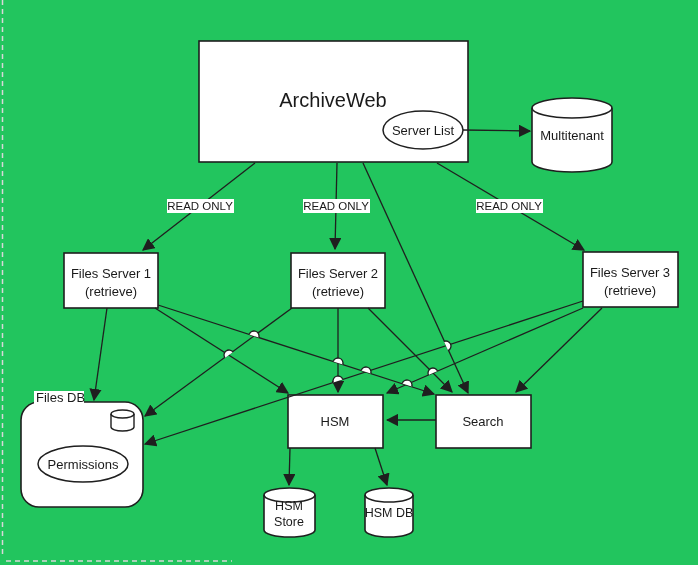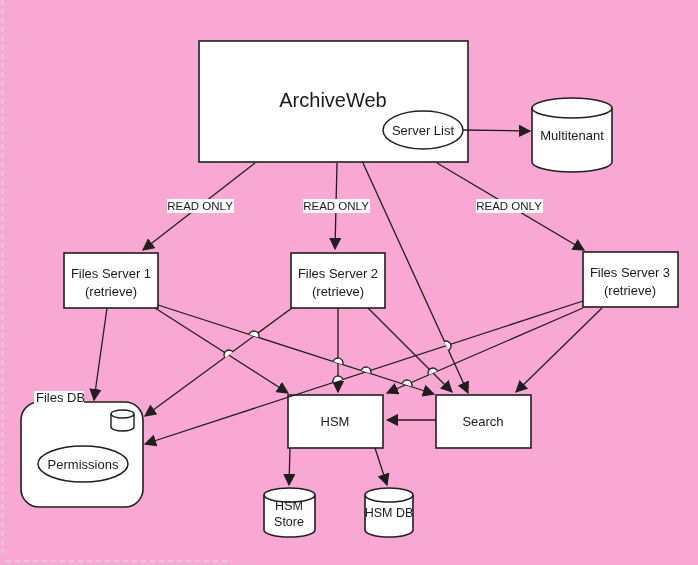--- a/index.html
+++ b/index.html
@@ -1,19 +1,19 @@
 <!DOCTYPE html>
 <html><head>
 <meta charset="utf-8">
 <style>
   html,body{margin:0;padding:0;background:#ffffff;}
   .canvas{
     position:relative;
     width:698px;height:565px;
-    background:#f9a8d4;
+    background:#22c55e;
     font-family:"Liberation Sans", sans-serif;
     overflow:hidden;
   }
   svg{display:block;}
   .node-rect{fill:#ffffff;stroke:#1f1f1f;stroke-width:1.6;}
   .node-ellipse{fill:#ffffff;stroke:#1f1f1f;stroke-width:1.5;}
   .cyl{fill:#ffffff;stroke:#1f1f1f;stroke-width:1.6;}
   .cyl-lid{fill:none;stroke:#1f1f1f;stroke-width:1.6;}
   .lbl{fill:#1a1a1a;}
   .lbl-13{font-size:13px;}

